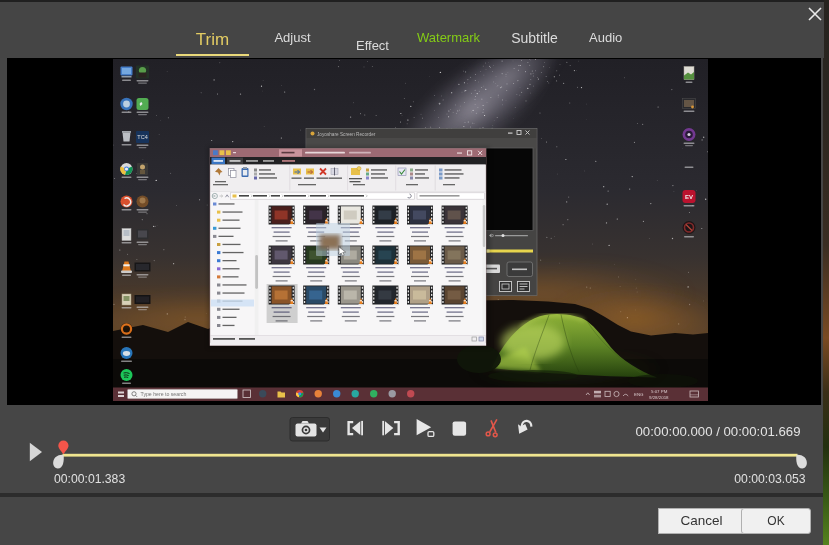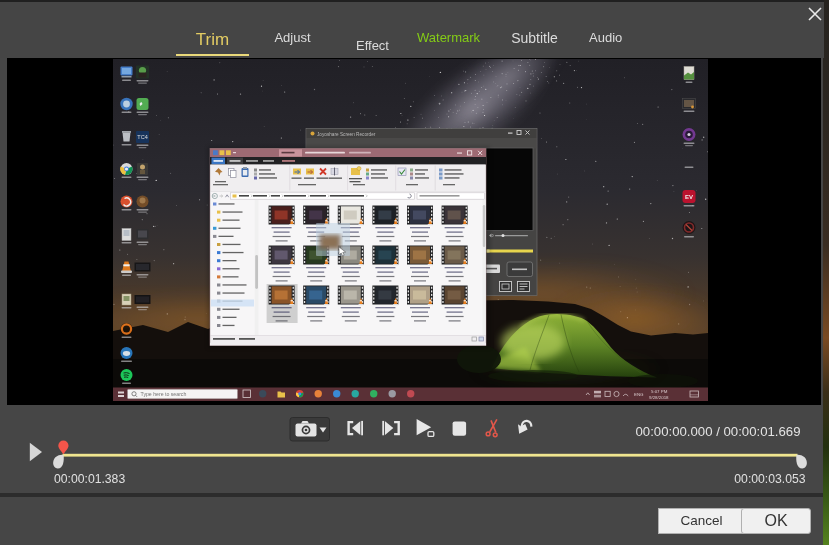--- a/index.html
+++ b/index.html
@@ -1252,13 +1252,13 @@
     <path d="M63.6,50.89999999999998 C64.3,56.80000000000001 63.2,64.60000000000002 57.6,64.39999999999998 C52.3,64.10000000000002 51.9,56.69999999999999 55.4,53.30000000000001 C57.8,51.10000000000002 61.4,50.39999999999998 63.6,50.89999999999998 Z" fill="#dcdcdc"></path>
     <path d="M796.4,50.89999999999998 C795.7,56.80000000000001 796.8,64.60000000000002 802.4,64.39999999999998 C807.7,64.10000000000002 808.1,56.69999999999999 804.6,53.30000000000001 C802.2,51.10000000000002 798.6,50.39999999999998 796.4,50.89999999999998 Z" fill="#dcdcdc"></path>
     <path d="M63.4,50.30000000000001 C60.2,45.80000000000001 58.3,44.30000000000001 58.3,41.60000000000002 A5.1,5.1 0 1 1 68.5,41.60000000000002 C68.5,44.30000000000001 66.6,45.80000000000001 63.4,50.30000000000001 Z" fill="#f4554a"></path>
     <text x="54" y="79" font-size="12.2" fill="#e0e0e0" font-family="Liberation Sans">00:00:01.383</text>
     <text x="805.5" y="79" font-size="12.2" fill="#e0e0e0" text-anchor="end" font-family="Liberation Sans">00:00:03.053</text>
   </svg>
 
   <div class="abs" style="left:0;top:492.5px;width:823px;height:4.5px;background:#2c2c2c;"></div>
 
   <div class="abs" style="left:658px;top:508px;width:87px;height:26px;background:#f0f0f0;border:1px solid #b0b0b0;border-radius:0;box-sizing:border-box;color:#333;font-size:13.5px;line-height:24px;text-align:center;">Cancel</div>
-  <div class="abs" style="left:741px;top:508px;width:70px;height:26px;background:#f0f0f0;border:1px solid #b0b0b0;border-radius:3px;box-sizing:border-box;color:#333;font-size:16px;line-height:24px;text-align:center;">OK</div>
+  <div class="abs" style="left:741px;top:508px;width:70px;height:26px;background:#f0f0f0;border:1px solid #b0b0b0;border-radius:3px;box-sizing:border-box;color:#333;font-size:12px;line-height:24px;text-align:center;">OK</div>
 
 </body></html>

